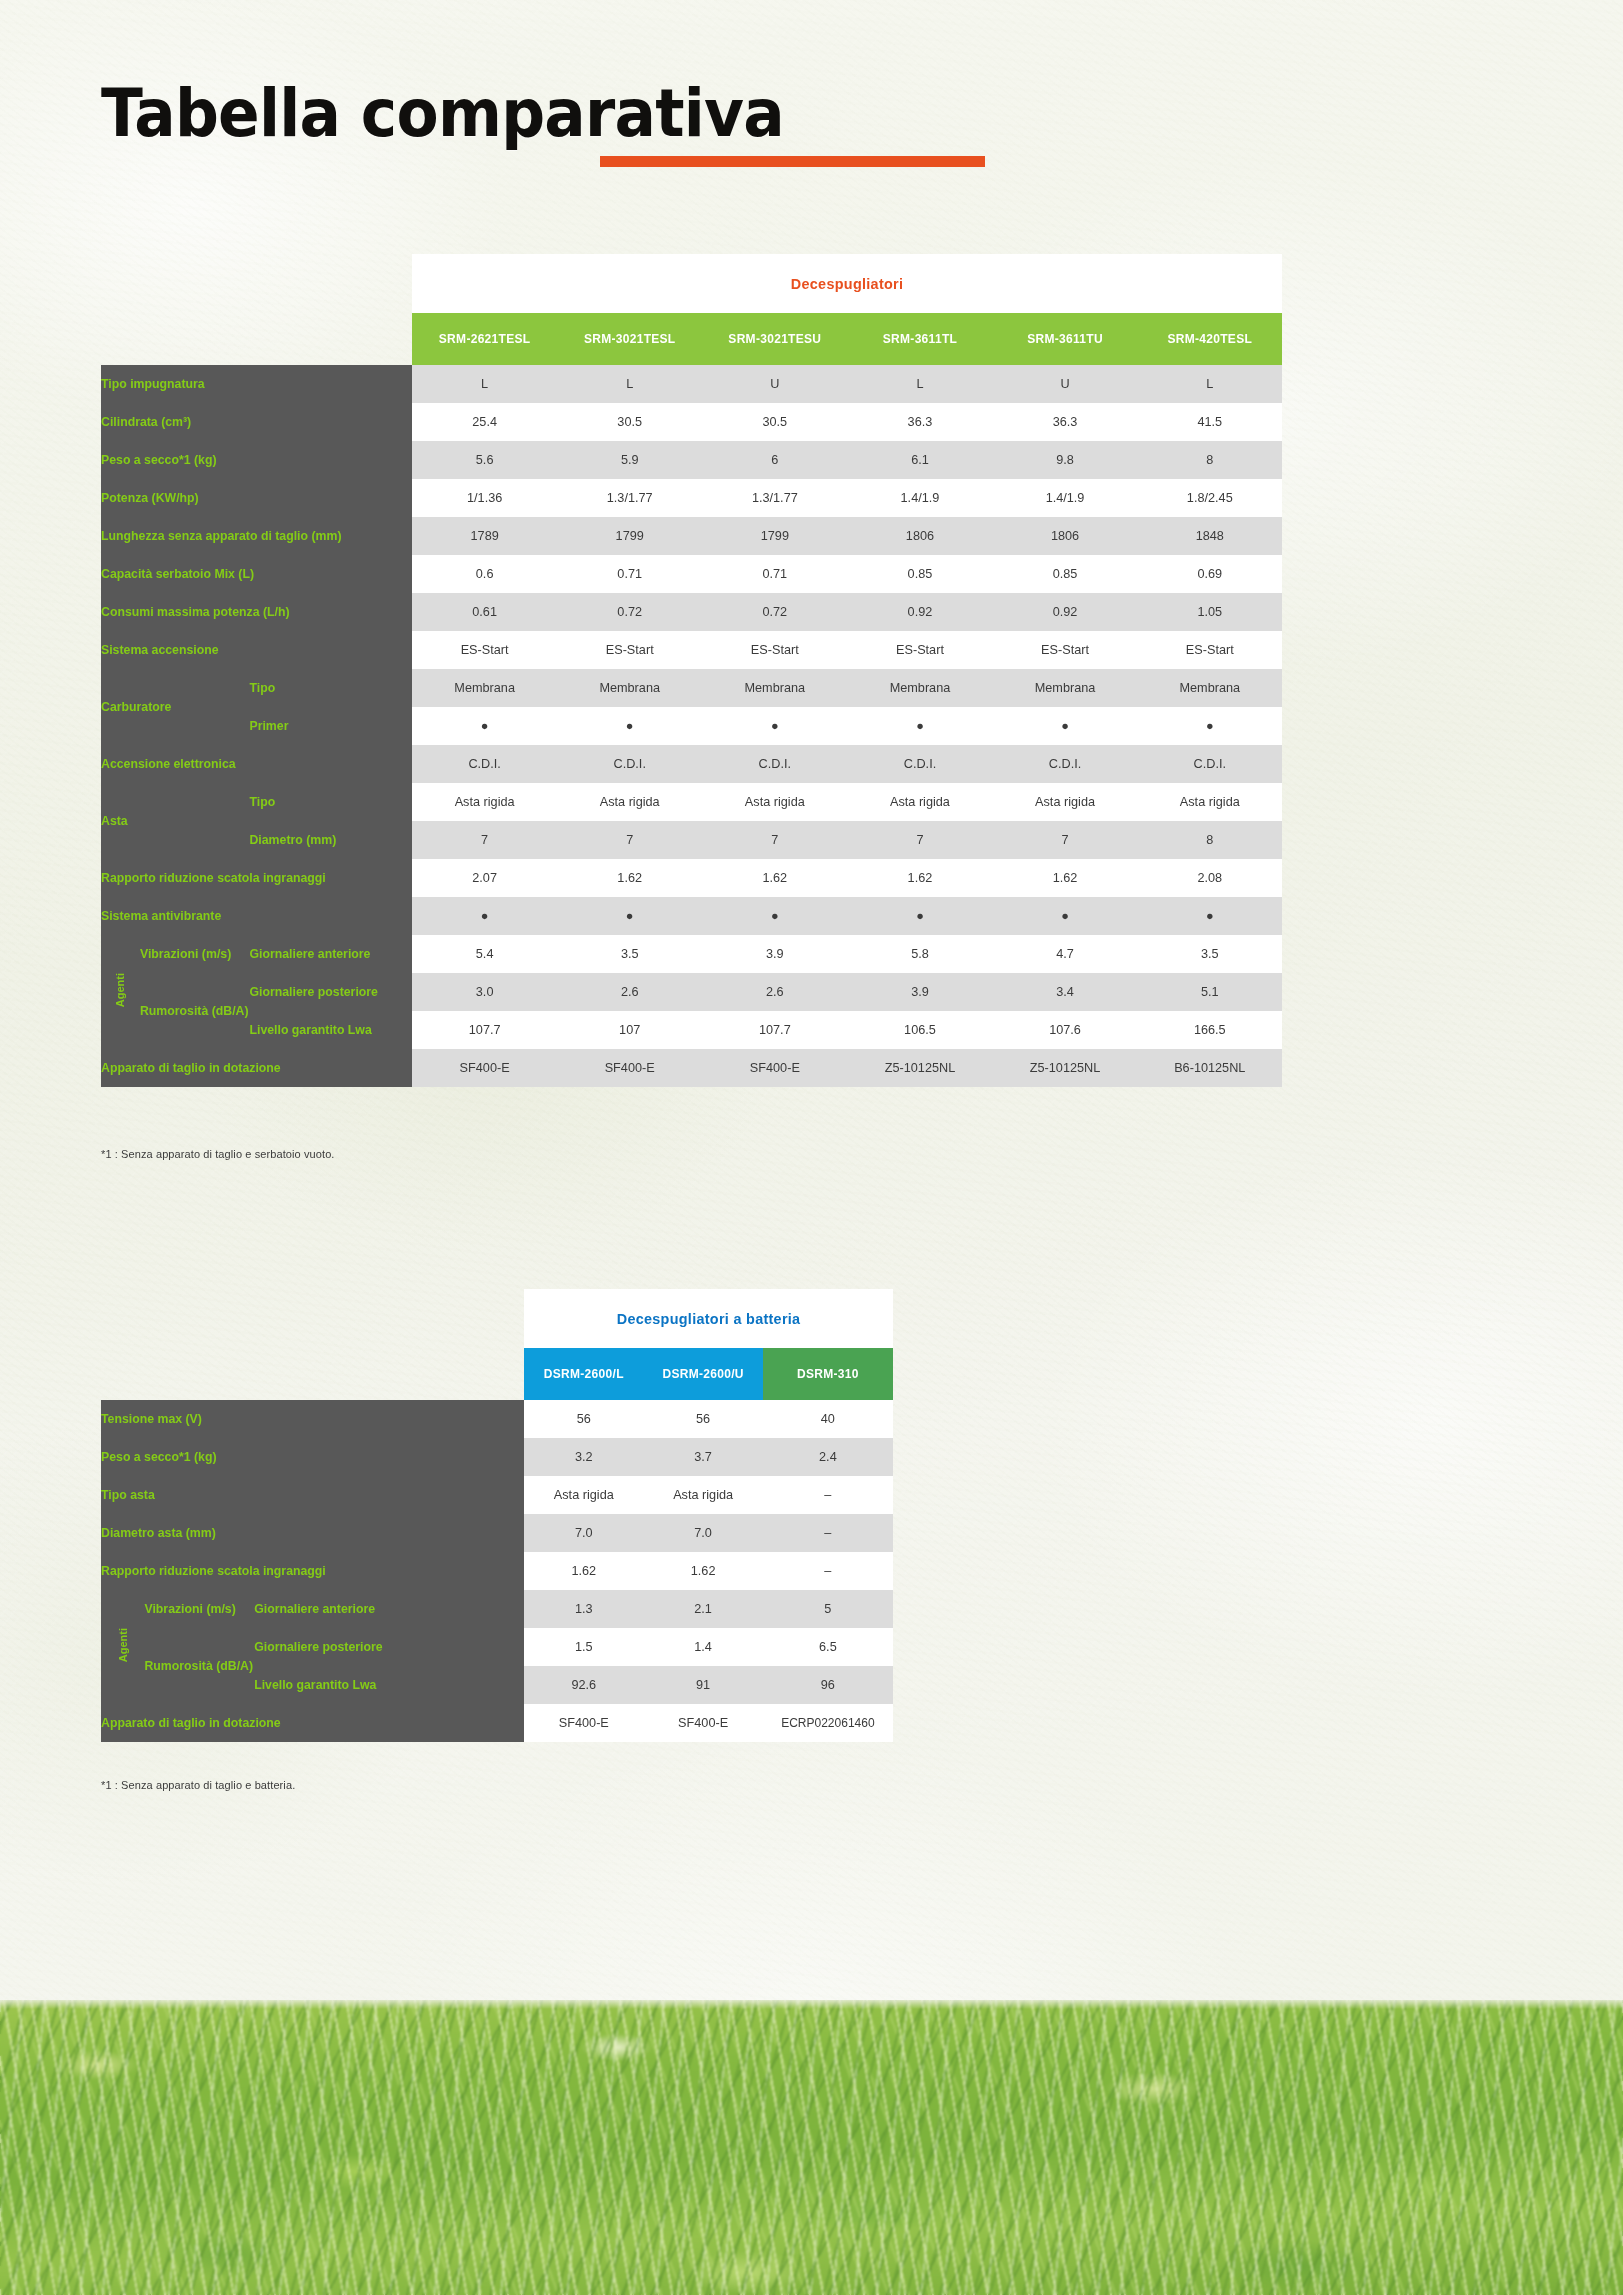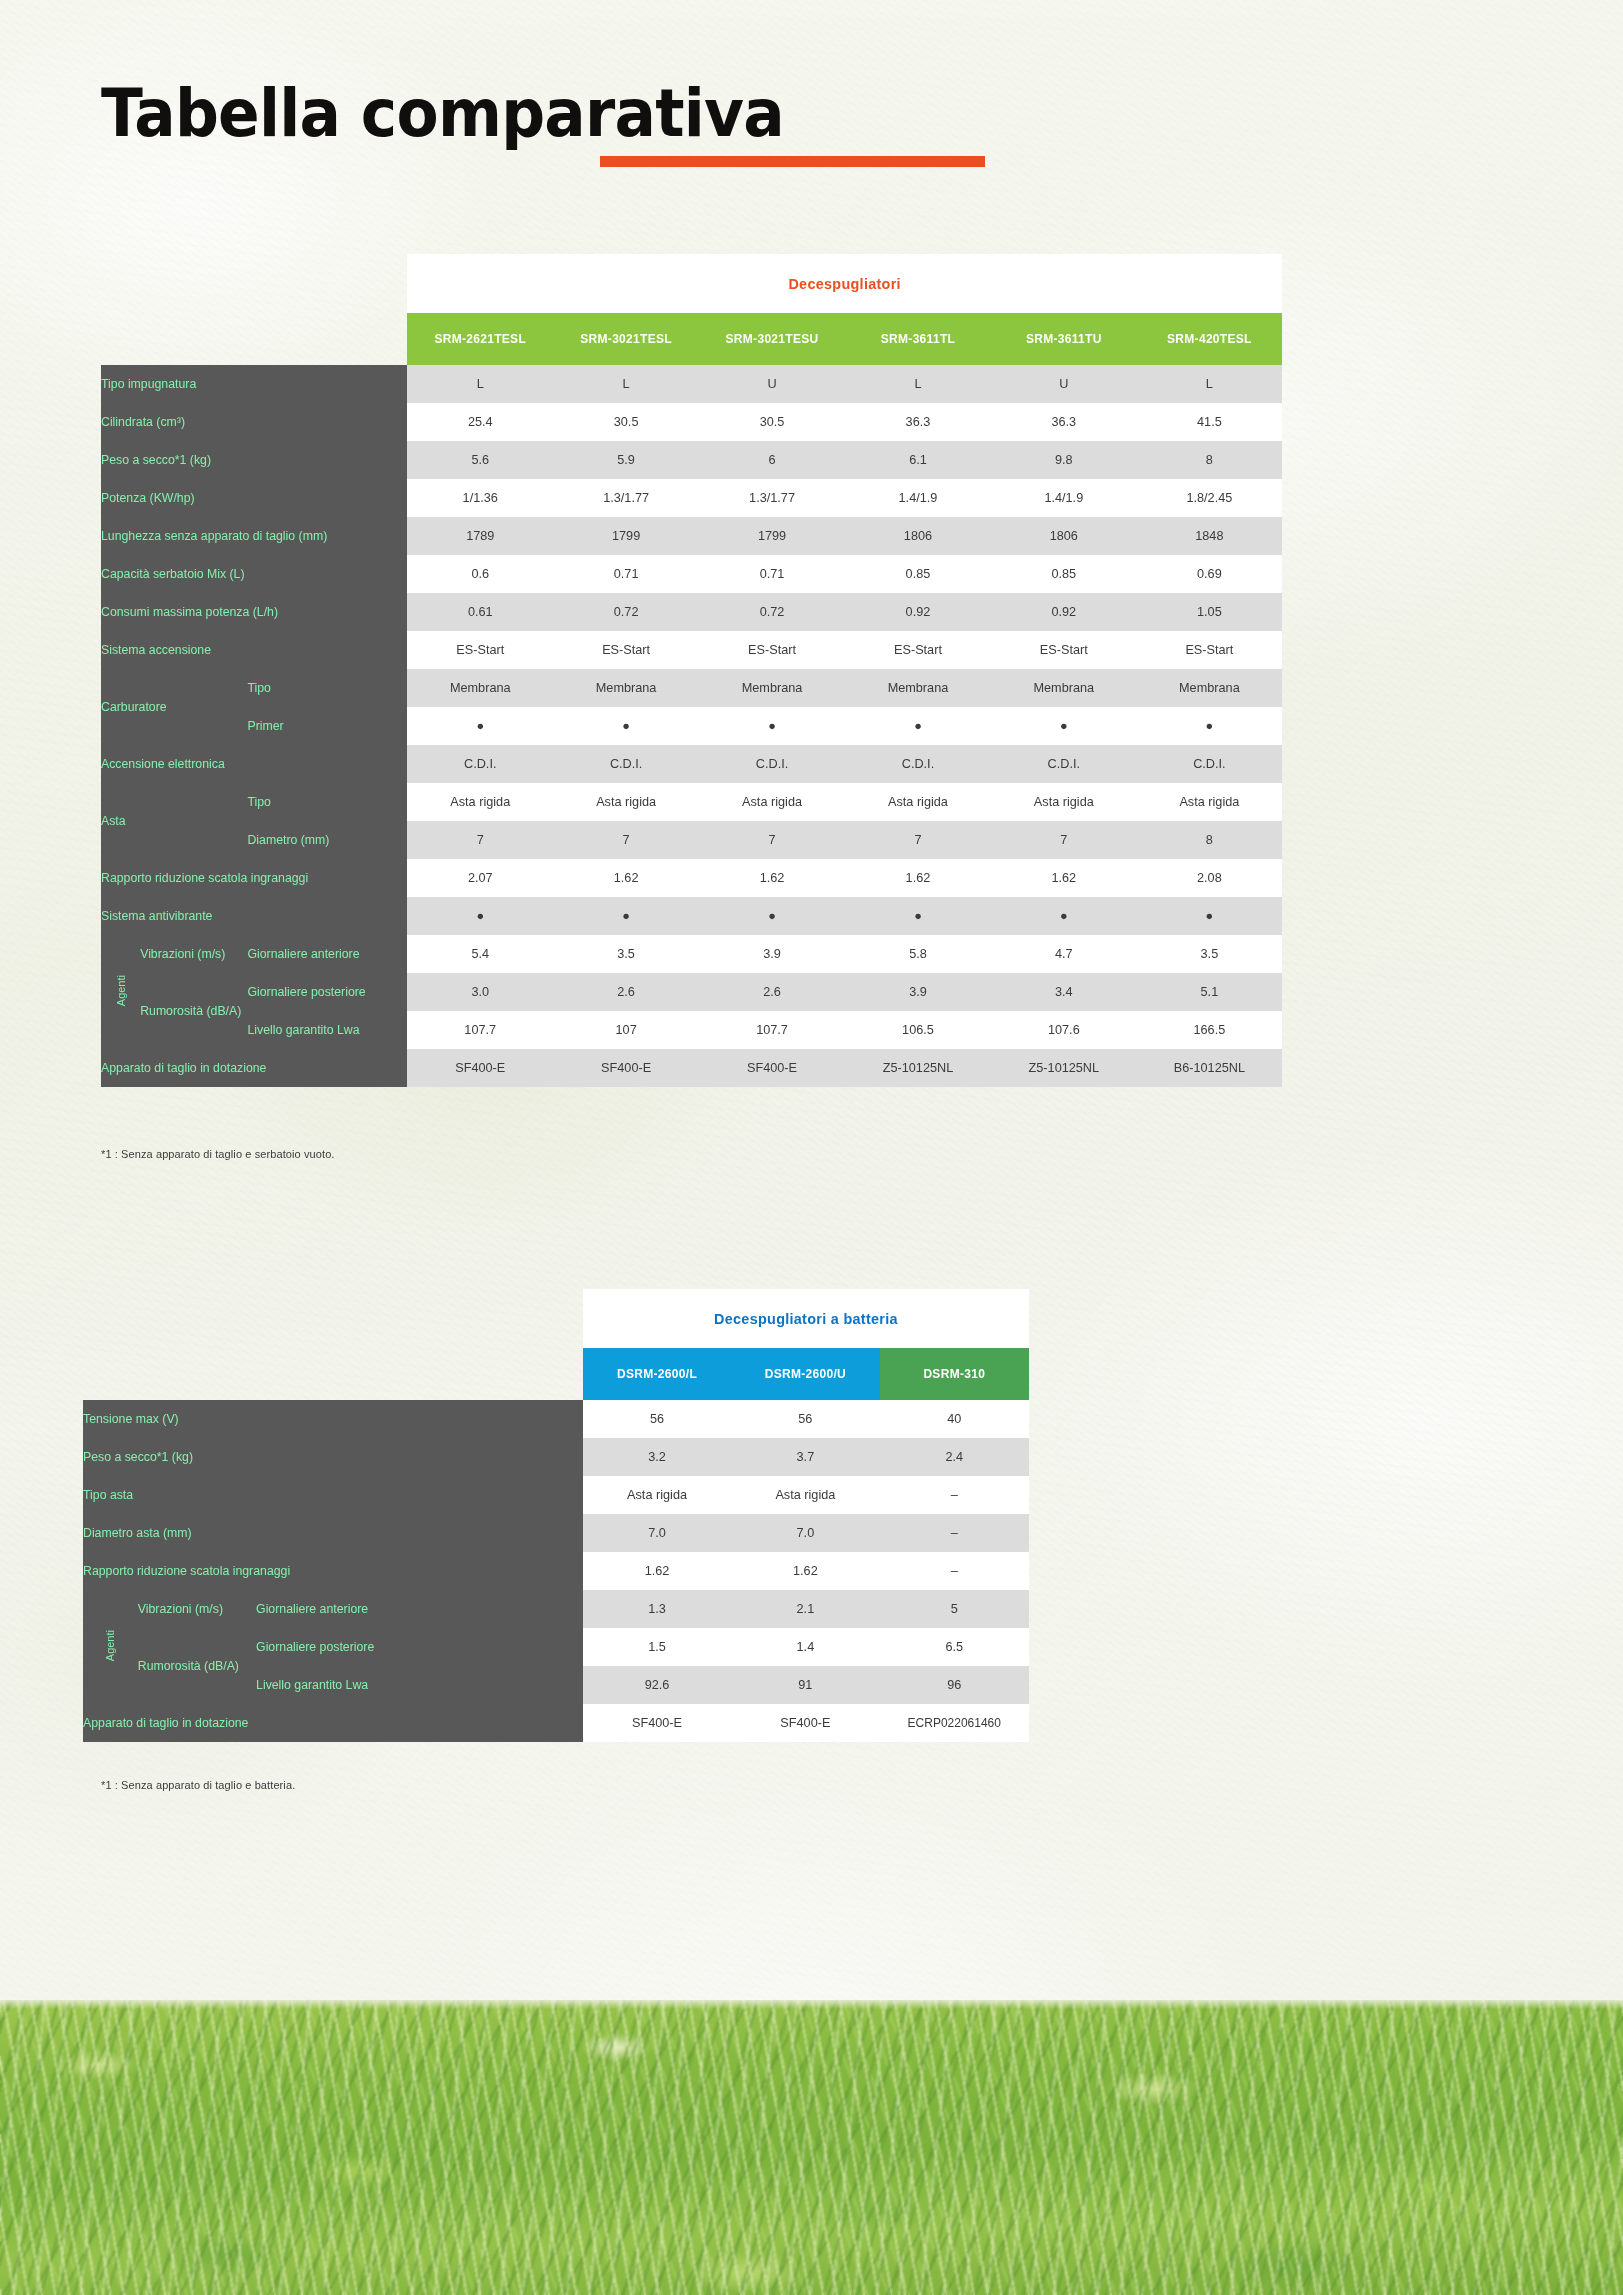--- a/index.html
+++ b/index.html
@@ -97,22 +97,22 @@
   .model-head{
     color:#ffffff; font-weight:700; font-size:12px; letter-spacing:0.3px;
     text-align:center; height:52px; vertical-align:middle;
     border-left:1.7px solid #ffffff; border-right:1.7px solid #ffffff;
   }
   .model-head.green{ background:#8cc63e; }
   .model-head.blue { background:#0d9ddb; }
   .model-head.gbat { background:#4aa352; }
 
   .lbl{
-    background:#585858; color:#86efac;
-    font-size:12.3px; font-weight:400;
+    background:#585858; color:#84cc16;
+    font-size:12.3px; font-weight:700;
     padding:0 10px; vertical-align:middle;
     border-bottom:0.8px solid #6f6f6f; border-right:0.8px solid #6f6f6f;
     text-align:left; white-space:nowrap;
   }
   .lbl.sub{ background:#585858; }
   .lbl.vert{
     width:27px; padding:0; text-align:center;
     white-space:nowrap;
   }
   .lbl.vert span{
@@ -375,21 +375,21 @@
       <td class="val odd">SF400-E</td>
       <td class="val odd">Z5-10125NL</td>
       <td class="val odd">Z5-10125NL</td>
       <td class="val odd no-rb">B6-10125NL</td>
     </tr>
   </tbody>
 </table>
 
 <div class="footnote" style="left:101px; top:1148px;">*1 : Senza apparato di taglio e serbatoio vuoto.</div>
 
-<table class="spec-table" id="table2" style="left:83px; top:1289px; width:946px;">
+<table class="spec-table" id="table2" style="left:101px; top:1289px; width:792px;">
   <colgroup>
     <col style="width:51px">
       <col style="width:110px">
       <col style="width:304px">
     <col style="width:138px">
       <col style="width:138px">
       <col style="width:139px">
   </colgroup>
   <tbody>
 

